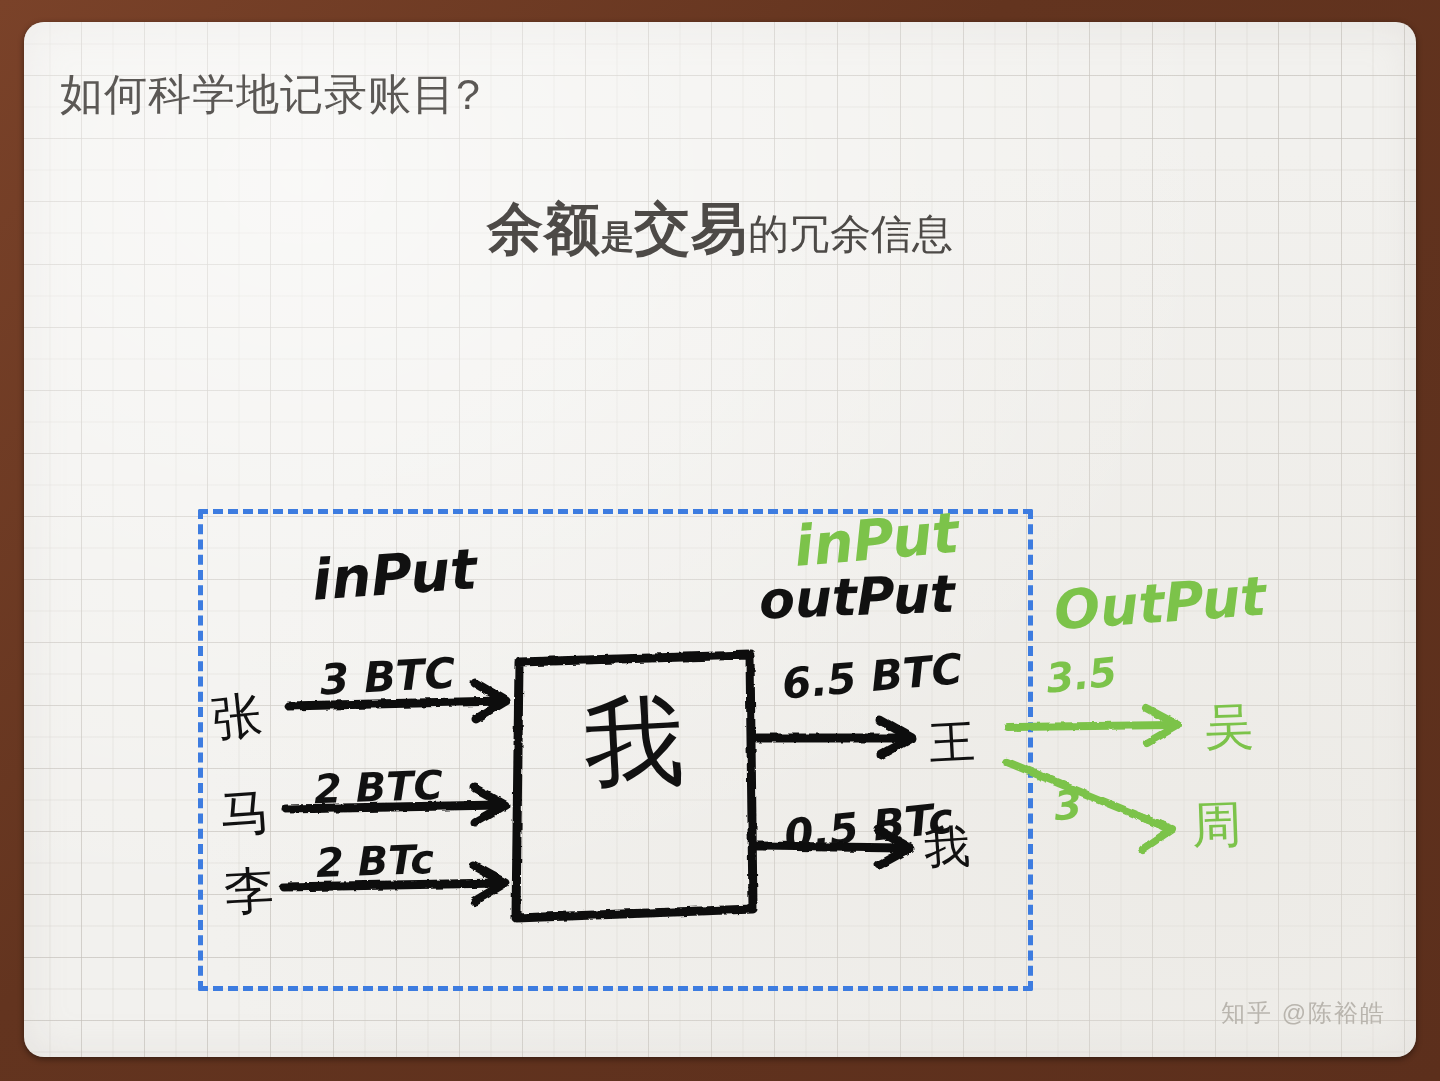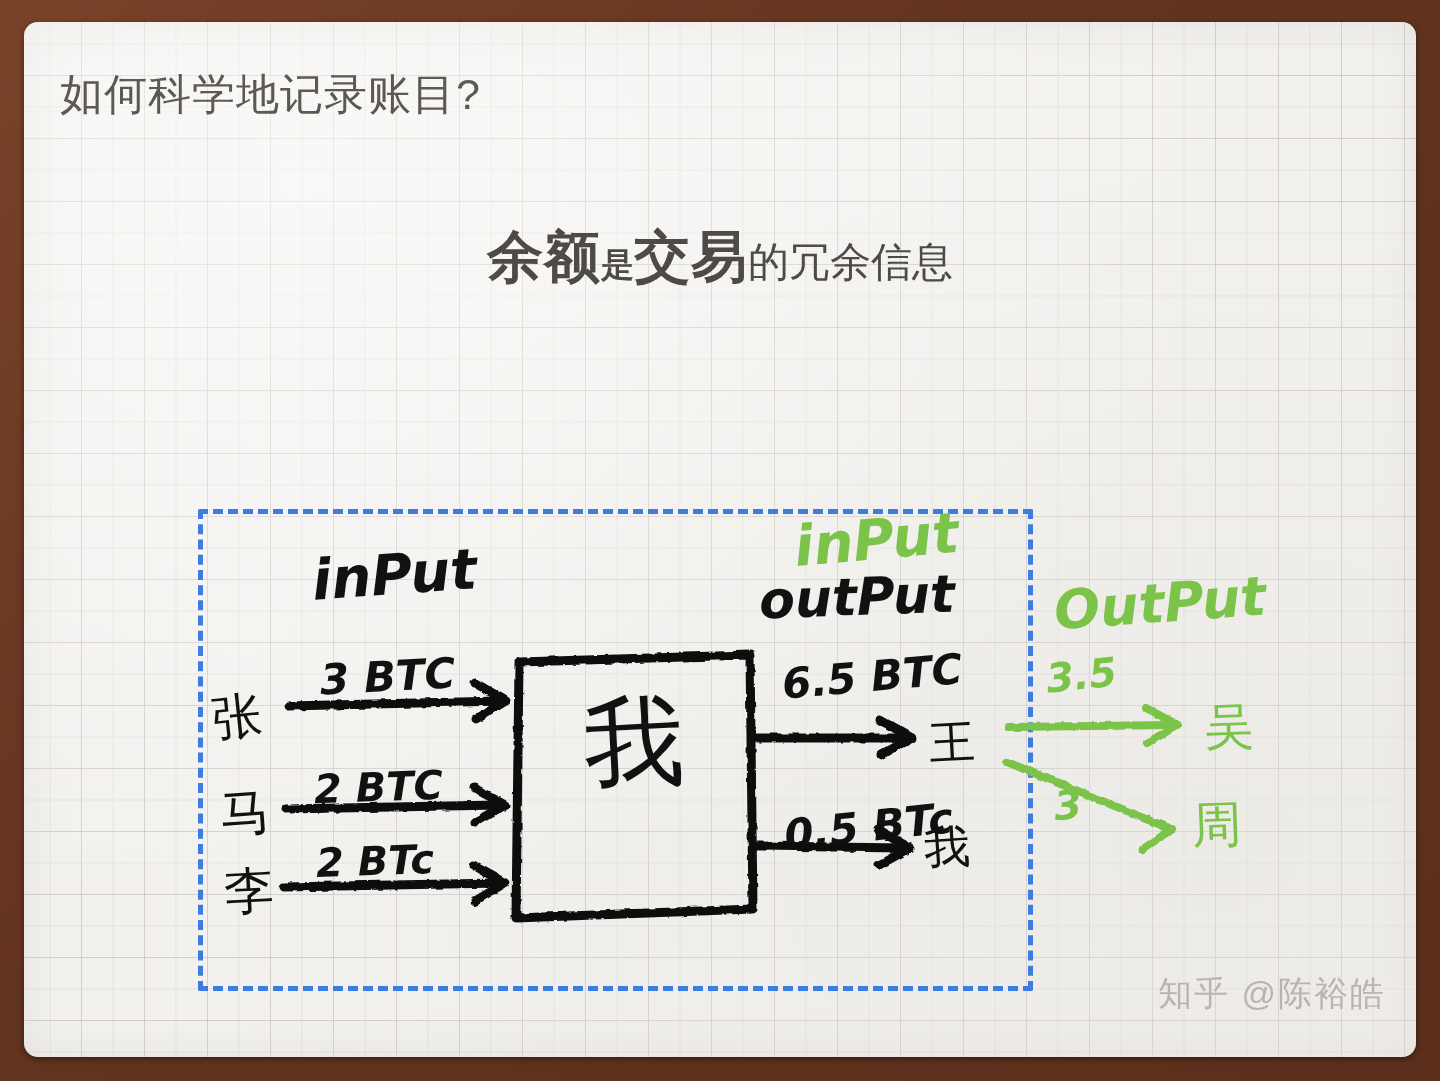--- a/index.html
+++ b/index.html
@@ -8,21 +8,21 @@
     background:#693823;
     font-family:"Liberation Sans","DejaVu Sans",sans-serif;
   }
   .frame{
     position:absolute;left:0;top:0;width:1440px;height:1081px;
     background:linear-gradient(135deg,#7a4229 0%,#63341f 40%,#5c2f1c 100%);
   }
   .page{
     position:absolute;left:24px;top:22px;width:1392px;height:1035px;
     background:#f2f1ee;
-    border-radius:14px;
+    border-radius:20px;
     box-shadow:0 2px 6px rgba(0,0,0,.45), inset 0 0 40px rgba(190,185,178,.25);
     overflow:hidden;
   }
   .grid{
     position:absolute;left:0;top:0;right:0;bottom:0;
     background-image:
       linear-gradient(to right, rgba(196,192,186,.55) 1px, transparent 1px),
       linear-gradient(to bottom, rgba(196,192,186,.55) 1px, transparent 1px),
       linear-gradient(to right, rgba(208,204,198,.40) 1px, transparent 1px),
       linear-gradient(to bottom, rgba(208,204,198,.40) 1px, transparent 1px);
@@ -37,21 +37,21 @@
     pointer-events:none;
   }
 
   .title{
     position:absolute;left:36px;top:44px;
     font-size:43px;color:#5b5855;letter-spacing:1px;
     white-space:nowrap;
   }
   .subtitle{
     position:absolute;left:0;top:170px;width:1392px;
-    text-align:center;color:#4d4a47;white-space:nowrap;margin-top:28px;
+    text-align:center;color:#4d4a47;white-space:nowrap;
   }
   .sub-big{font-size:56px;font-weight:bold;letter-spacing:1px;}
   .sub-small{font-size:33px;font-weight:bold;}
   .sub-mid{font-size:41px;font-weight:normal;}
 
   .blue-label{
     position:absolute;left:466px;top:405px;
     font-size:47px;font-weight:bold;color:#4a7fd1;letter-spacing:3px;
     white-space:nowrap;
   }
@@ -69,22 +69,22 @@
     white-space:nowrap;
   }
   .hand-en{
     font-style:italic;font-weight:bold;
   }
   .green{color:#7cc34a;}
 
   svg.overlay{position:absolute;left:0;top:0;width:1392px;height:1035px;overflow:visible;}
 
   .watermark{
-    position:absolute;right:30px;bottom:40px;
-    font-size:34px;color:#b9b5ae;letter-spacing:2px;white-space:nowrap;margin-top:32px;
+    position:absolute;right:30px;bottom:28px;
+    font-size:24px;color:#b9b5ae;letter-spacing:2px;white-space:nowrap;margin-top:32px;
   }
 </style>
 </head>
 <body>
 
 <div class="frame">
   <div class="page">
     <div class="grid"></div>
     <div class="paper-tex"></div>
 

